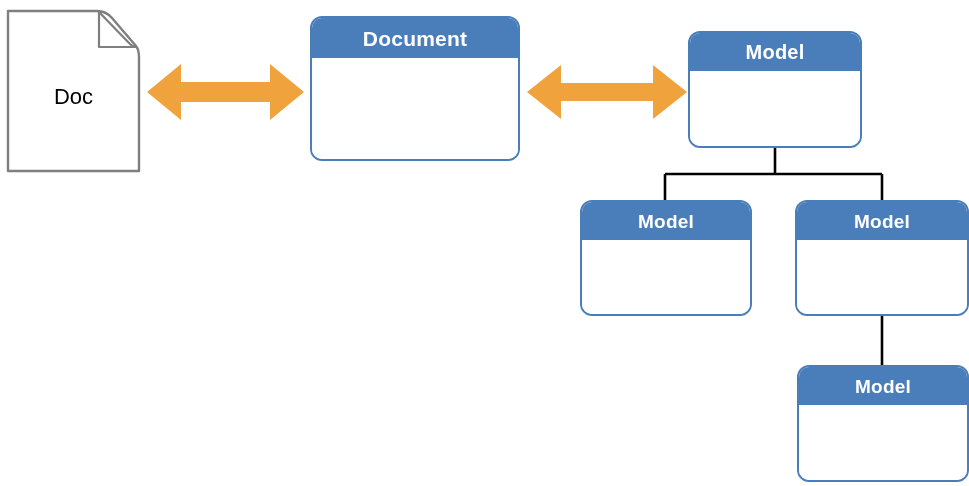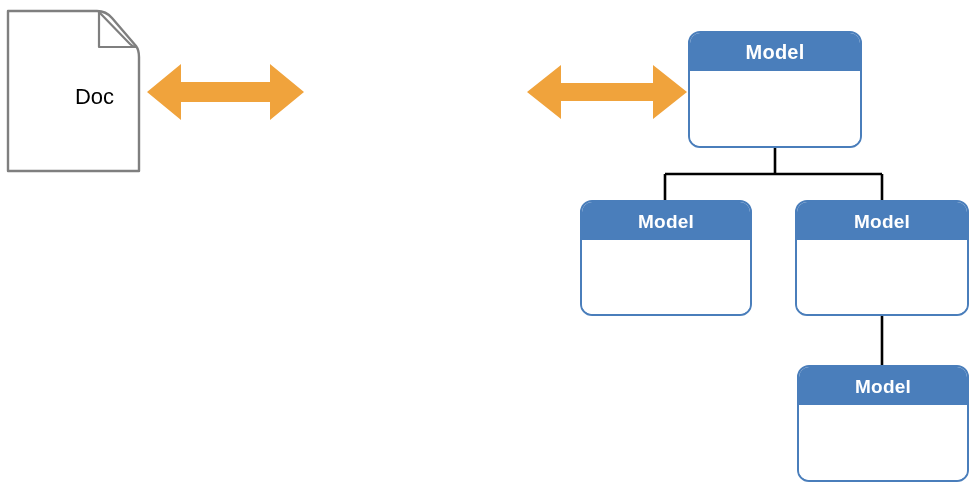--- a/index.html
+++ b/index.html
@@ -27,21 +27,20 @@
   }
 
   
   .doc-shape-label {
     position: absolute;
     font-size: 22px;
     color: #000000;
     font-weight: normal;
     white-space: nowrap;
     text-align: center;
-    padding-left: 21px;
   }
 
   
   .node {
     position: absolute;
     box-sizing: border-box;
     border: 2px solid #4a7ebb;
     border-radius: 12px;
     background: #ffffff;
     overflow: hidden;
@@ -110,20 +109,24 @@
       <path d="M 882 174 L 882 201" stroke="#000000" stroke-width="2.6" fill="none"></path>
     </g>
 
     <g>
       <path d="M 882 315 L 882 366" stroke="#000000" stroke-width="2.6" fill="none"></path>
     </g>
   </svg>
 
   <div class="doc-shape-label" style="left:8px; top:84px; width:131px;">Doc</div>
 
+  <div class="node" style="left:310px; top:16px; width:210px; height:145px;">
+    <div class="node-header" style="height:40px; font-size:21px;">Document</div>
+    <div class="node-body"></div>
+  </div>
 
   <div class="node" style="left:688px; top:31px; width:174px; height:117px;">
     <div class="node-header" style="height:38px; font-size:20px;">Model</div>
     <div class="node-body"></div>
   </div>
 
   <div class="node" style="left:580px; top:200px; width:172px; height:116px;">
     <div class="node-header" style="height:38px; font-size:19px;">Model</div>
     <div class="node-body"></div>
   </div>

